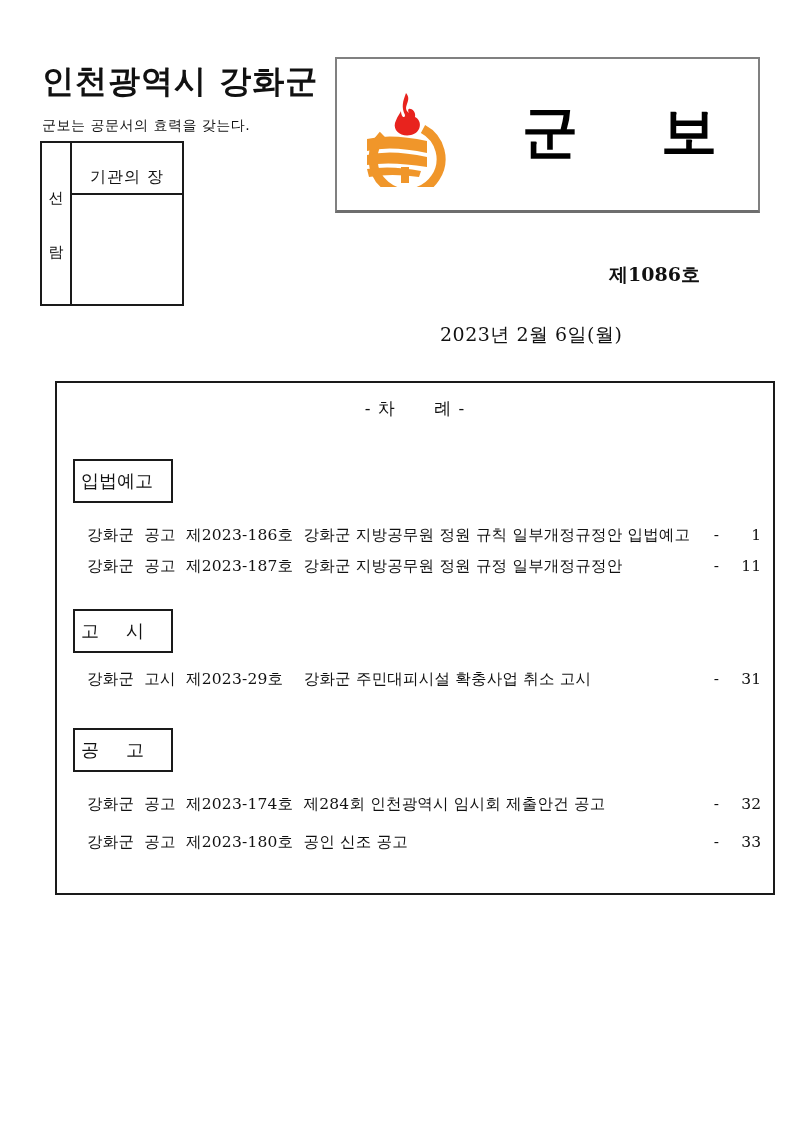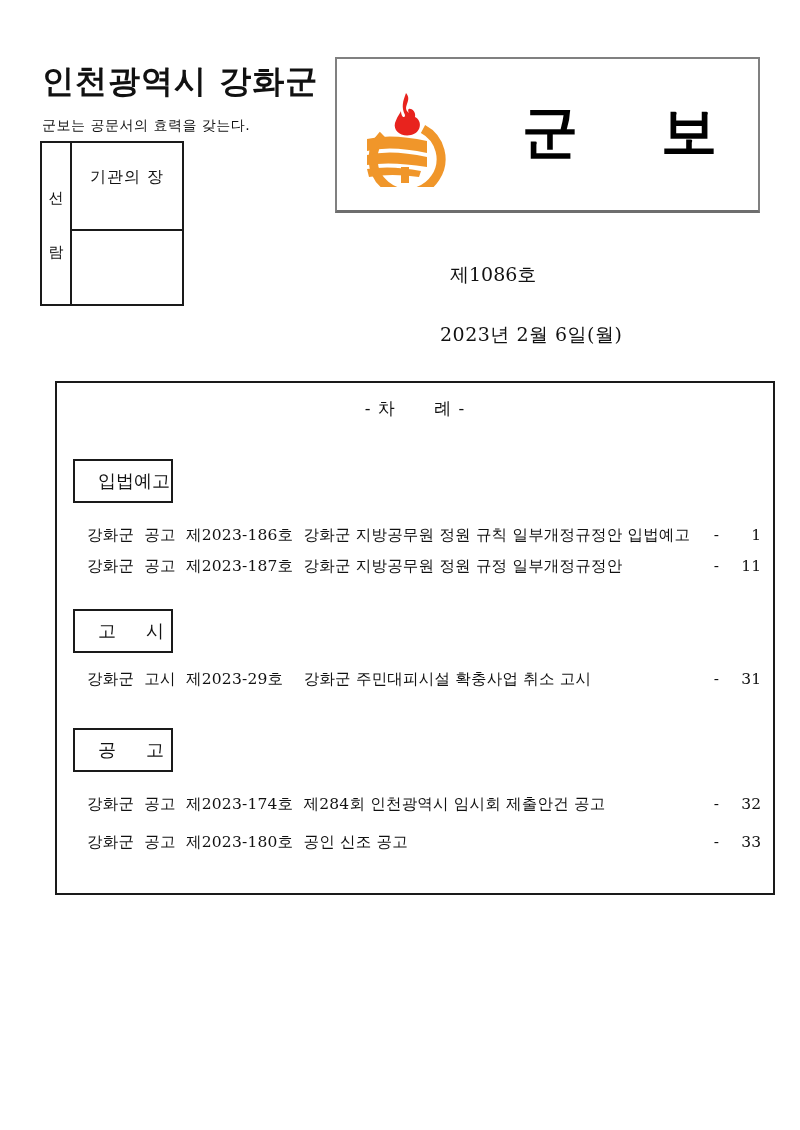--- a/index.html
+++ b/index.html
@@ -8,37 +8,37 @@
     .abs { position: absolute; }
 
     .org-title { left: 42px; top: 60px; font-family: "DejaVu Sans", "Liberation Sans", sans-serif;
                  font-weight: bold; font-size: 32px; letter-spacing: 1px; color: #111; }
     .org-sub { left: 42px; top: 100px; font-family: "DejaVu Sans", "Liberation Sans", sans-serif;
                font-size: 14px; color: #111; letter-spacing: 0.5px; margin-top: 17px; }
 
     .review-box { left: 40px; top: 141px; width: 144px; height: 165px; border: 2px solid #1a1a1a; box-sizing: border-box; }
     .review-side { position: absolute; left: 0; top: 0; width: 30px; height: 100%; border-right: 2px solid #1a1a1a; box-sizing: border-box; }
     .review-side span { position: absolute; left: 0; width: 28px; text-align: center; font-size: 15px; }
-    .review-head { position: absolute; left: 30px; top: 0; right: 0; height: 88px; border-bottom: 2px solid #1a1a1a;
+    .review-head { position: absolute; left: 30px; top: 0; right: 0; height: 52px; border-bottom: 2px solid #1a1a1a;
                    box-sizing: border-box; text-align: center; line-height: 68px; font-size: 16px; letter-spacing: 1px; }
 
     .masthead { left: 335px; top: 57px; width: 425px; height: 156px; border: 2px solid #808080;
                 border-bottom: 3px solid #6e6e6e; box-sizing: border-box; background: #fff; }
     .logo { position: absolute; left: 24px; top: 28px; width: 90px; height: 100px; }
     .mast-title { position: absolute; top: 38px; font-family: "DejaVu Sans", "Liberation Sans", sans-serif;
                   font-weight: bold; font-size: 56px; color: #000; line-height: 70px; }
 
-    .issue-no { left: 450px; top: 262px; width: 250px; text-align: left; font-size: 19px; }
+    .issue-no { left: 450px; top: 262px; width: 250px; text-align: right; font-size: 19px; font-weight: bold; }
     .issue-date { left: 440px; top: 322px; width: 265px; text-align: left; font-size: 19px; letter-spacing: 0.5px; }
 
     .toc { left: 55px; top: 381px; width: 720px; height: 514px; border: 2px solid #1a1a1a; box-sizing: border-box; }
     .toc-title { position: absolute; left: 0; right: 0; top: 14px; text-align: center; font-size: 17px; letter-spacing: 1px; white-space: pre; }
 
     .sec-label { position: absolute; left: 16px; width: 100px; height: 44px; border: 2px solid #1a1a1a; box-sizing: border-box;
-                 font-family: Liberation Sans, sans-serif; font-size: 18px; line-height: 40px; padding-left: 23px; white-space: pre; }
+                 font-family: Liberation Serif, serif; font-size: 18px; line-height: 40px; padding-left: 6px; white-space: pre; }
 
     .entry { position: absolute; left: 30px; right: 12px; height: 24px; font-size: 15.5px; line-height: 24px; }
     .entry .e-text { position: absolute; left: 0; top: 0; white-space: pre; letter-spacing: 0.2px; }
     .entry .e-dash { position: absolute; right: 42px; top: 0; }
     .entry .e-page { position: absolute; right: 0; top: 0; width: 30px; text-align: right; }
   </style>
 </head>
 <body>
 
 <div class="abs org-title">인천광역시 강화군</div>

